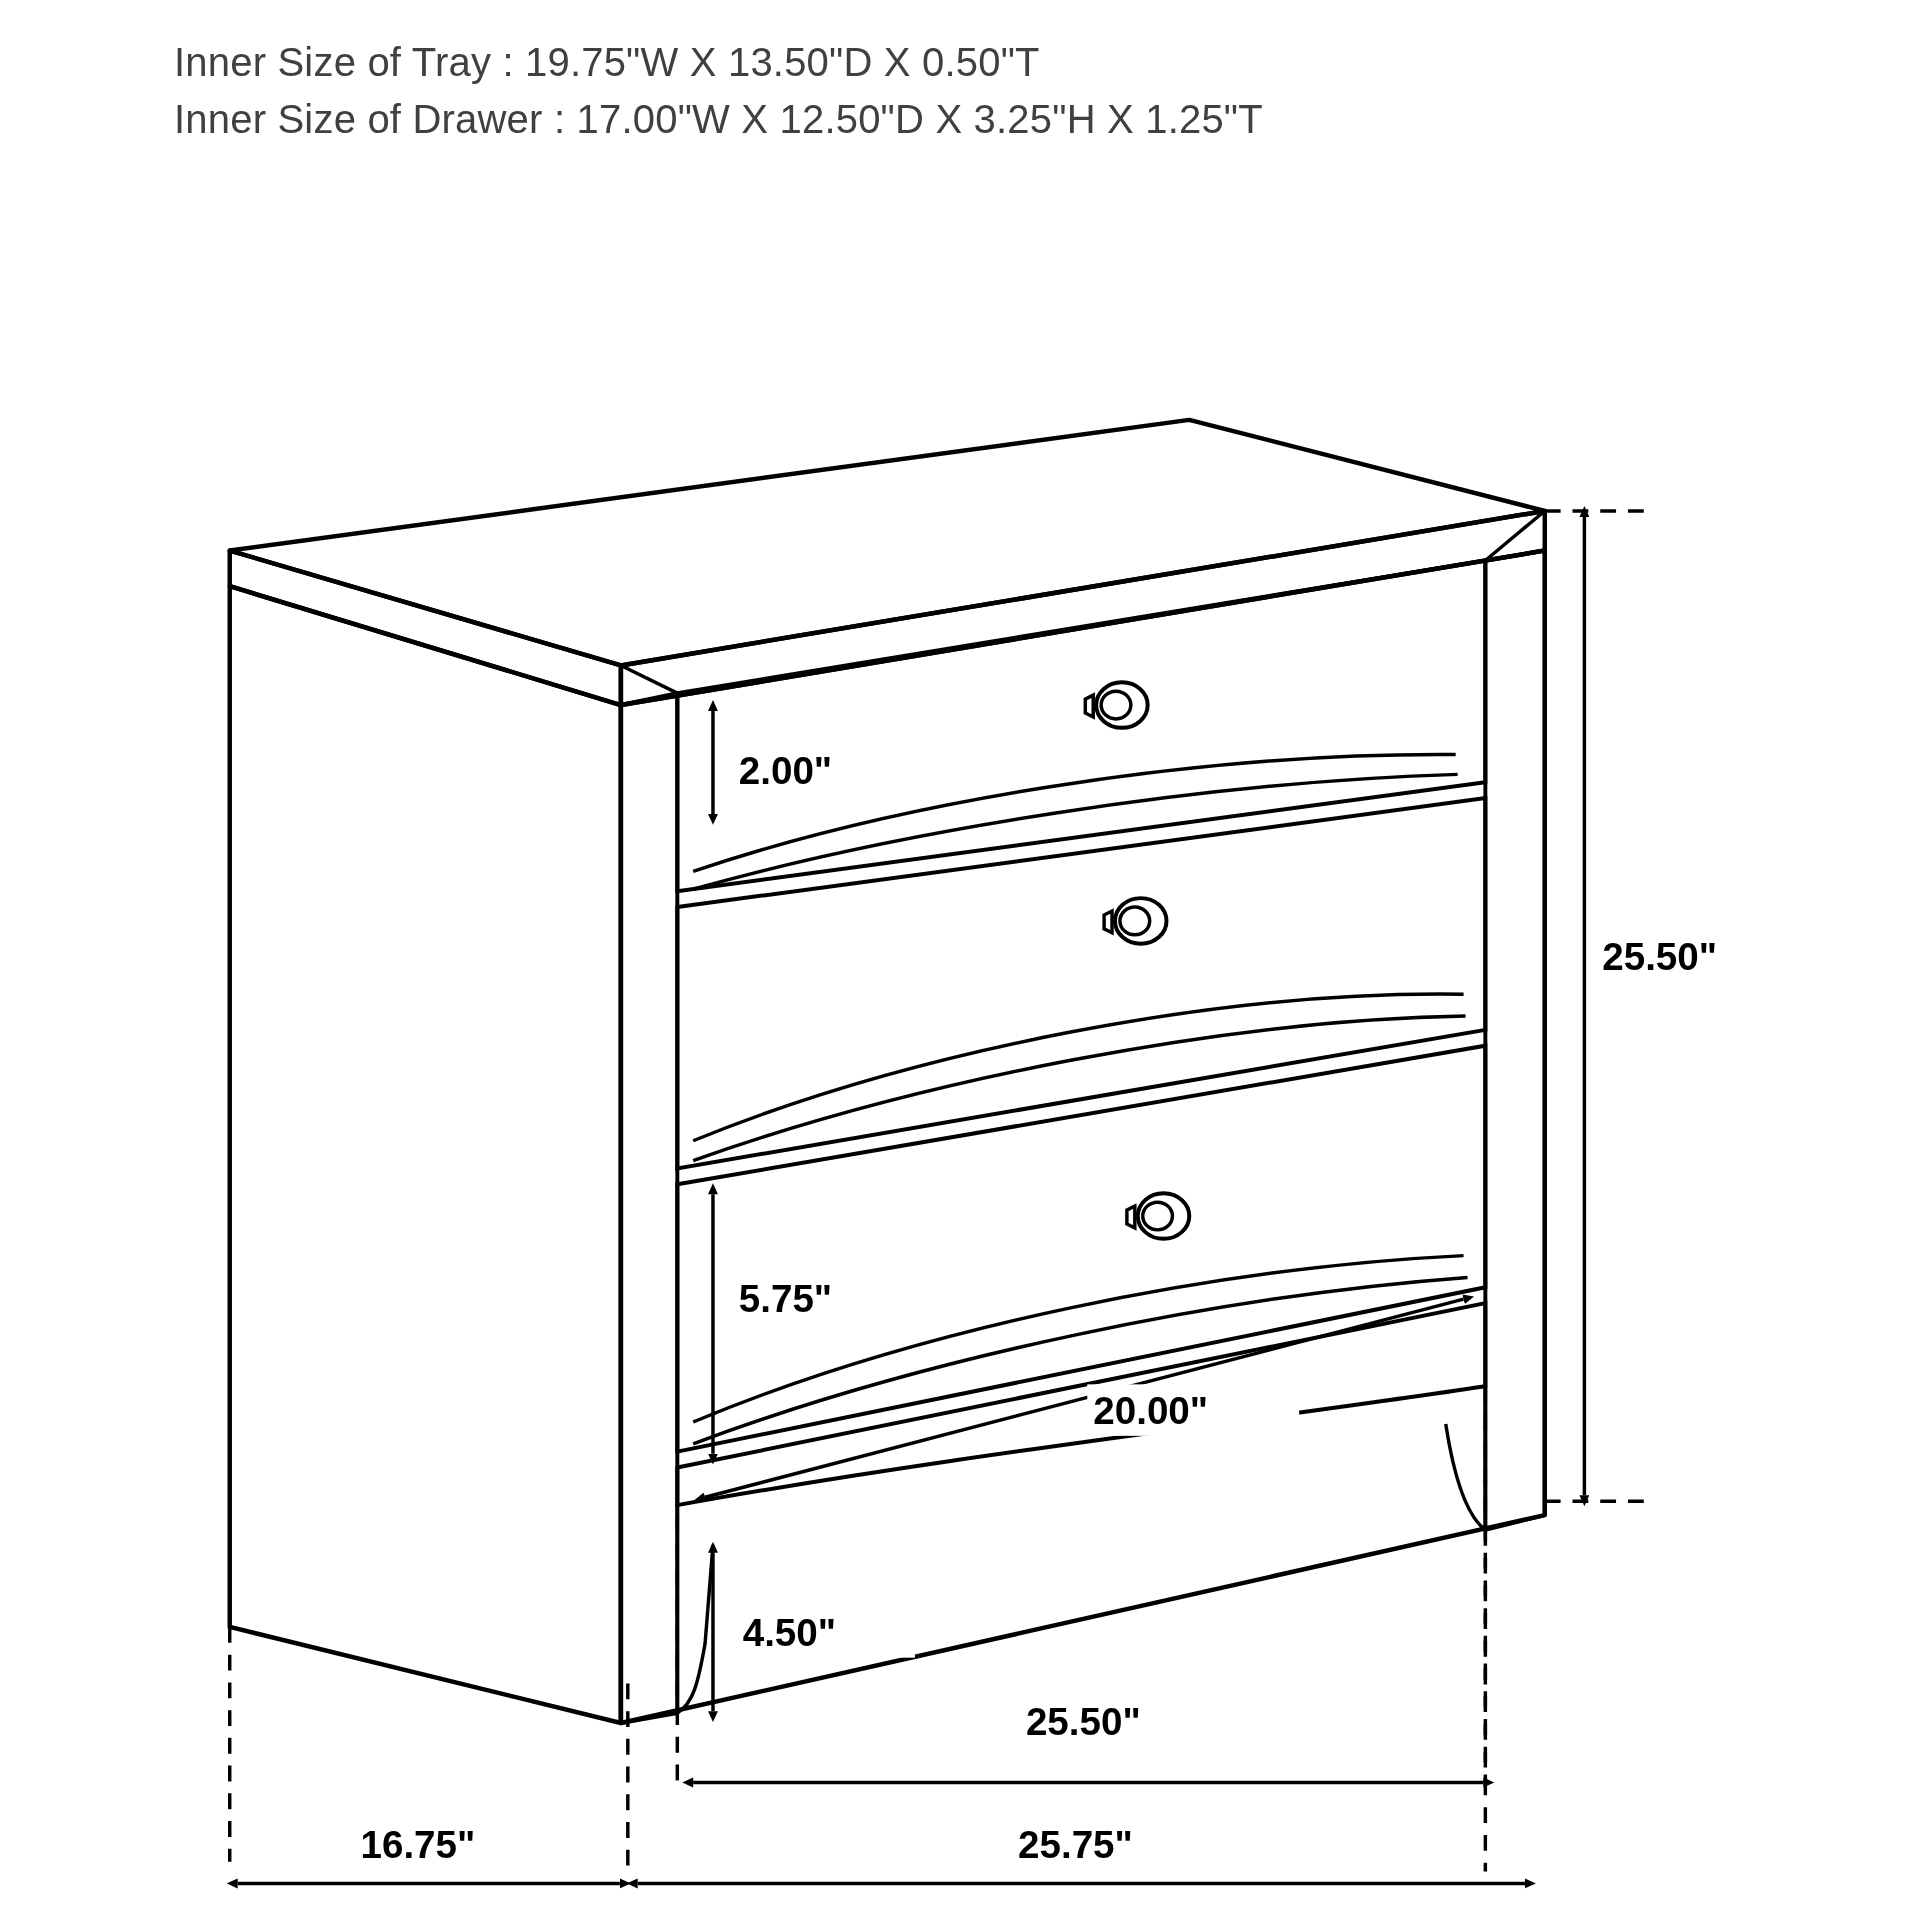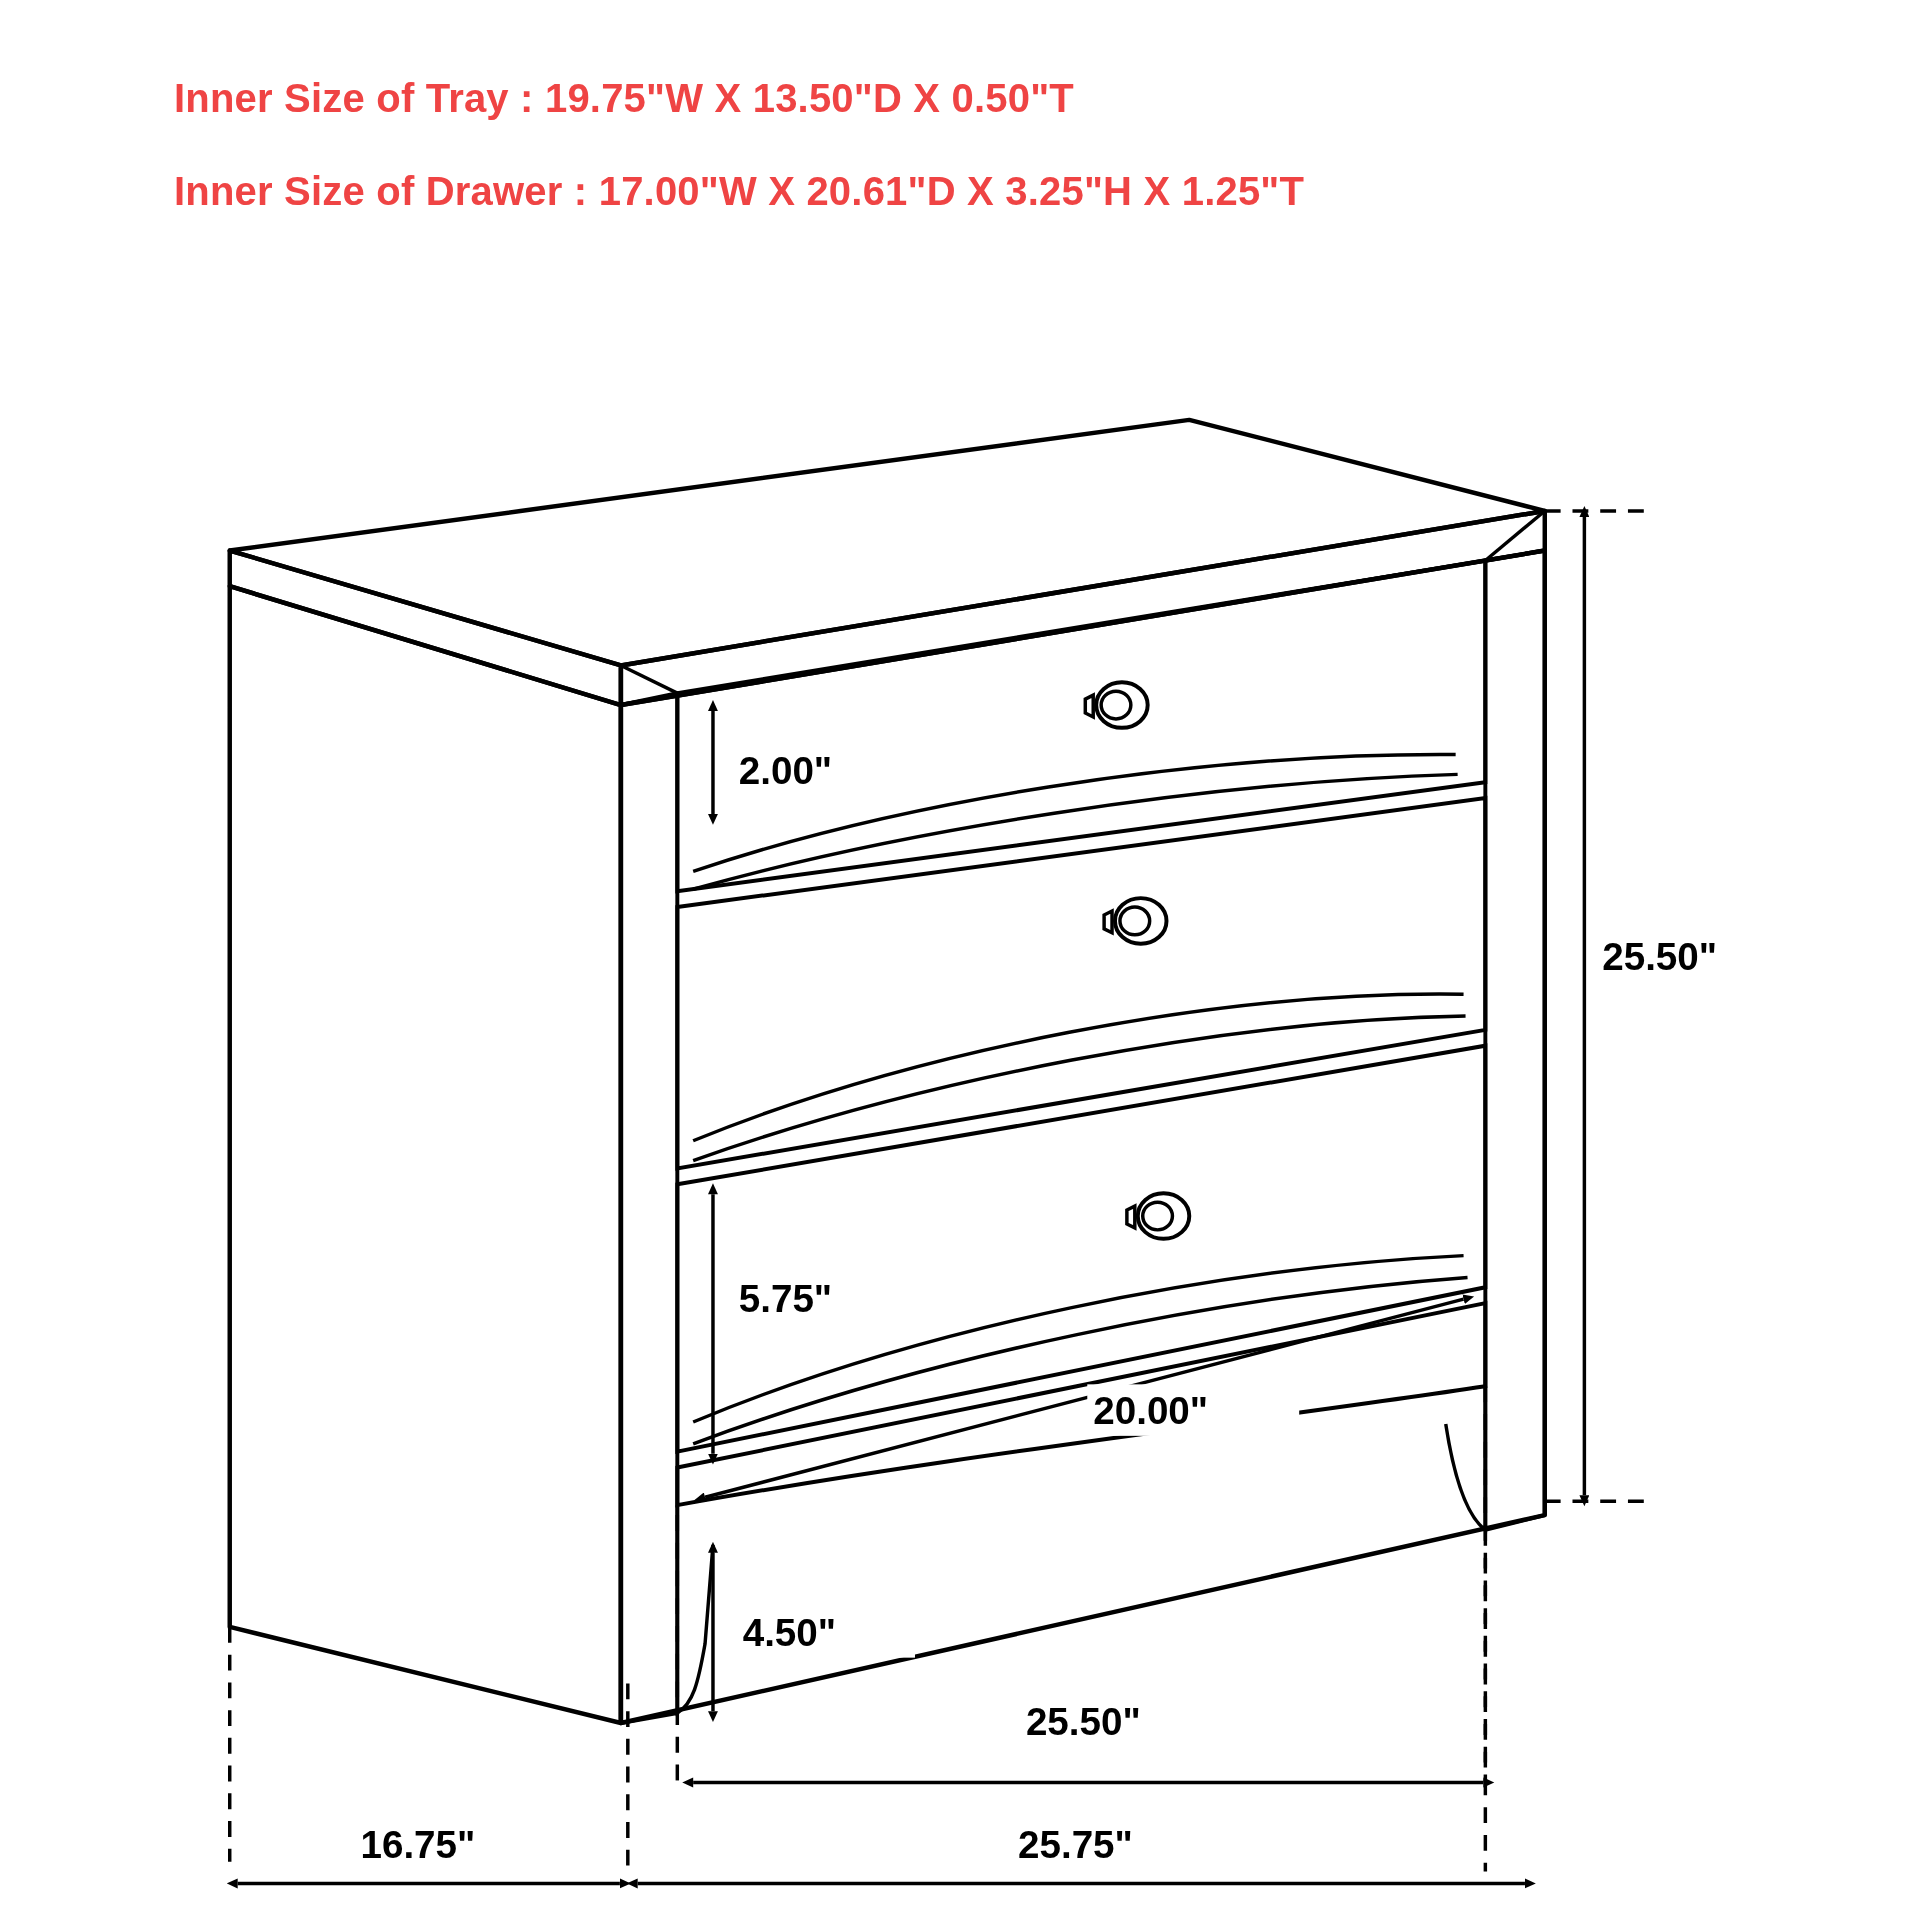--- a/index.html
+++ b/index.html
@@ -19,26 +19,25 @@
     inset: 0;
   }
   .spec-block {
     position: absolute;
     left: 174px;
     top: 34px;
     width: 1584px;
   }
   .spec-line {
     font-size: 40px;
-    font-weight: bold;
-    color: #ef4444;
+    font-weight: normal;
+    color: #404040;
     letter-spacing: 0.2px;
     line-height: 1.42;
     white-space: nowrap;
-    margin-top: 36px;
   }
   .diagram-wrap {
     position: absolute;
     left: 0;
     top: 0;
     width: 1927px;
     height: 1927px;
   }
   svg.diagram {
     display: block;
@@ -52,21 +51,21 @@
     fill: #000000;
   }
 </style>
 </head>
 <body>
 
 <div id="root">
 
   <div class="spec-block">
     <div class="spec-line">Inner Size of Tray : 19.75"W X 13.50"D X 0.50"T</div>
-    <div class="spec-line">Inner Size of Drawer : 17.00"W X 20.61"D X 3.25"H X 1.25"T</div>
+    <div class="spec-line">Inner Size of Drawer : 17.00"W X 12.50"D X 3.25"H X 1.25"T</div>
   </div>
 
   <div class="diagram-wrap">
     <svg class="diagram" viewBox="0 0 1946 1946" xmlns="http://www.w3.org/2000/svg">
       <defs>
         <marker id="arrowStart" markerWidth="14" markerHeight="14" refX="11" refY="5" orient="auto" markerUnits="userSpaceOnUse">
           <path d="M11,0 L11,10 L0,5 z" fill="#000"></path>
         </marker>
         <marker id="arrowEnd" markerWidth="14" markerHeight="14" refX="0" refY="5" orient="auto" markerUnits="userSpaceOnUse">
           <path d="M0,0 L0,10 L11,5 z" fill="#000"></path>

